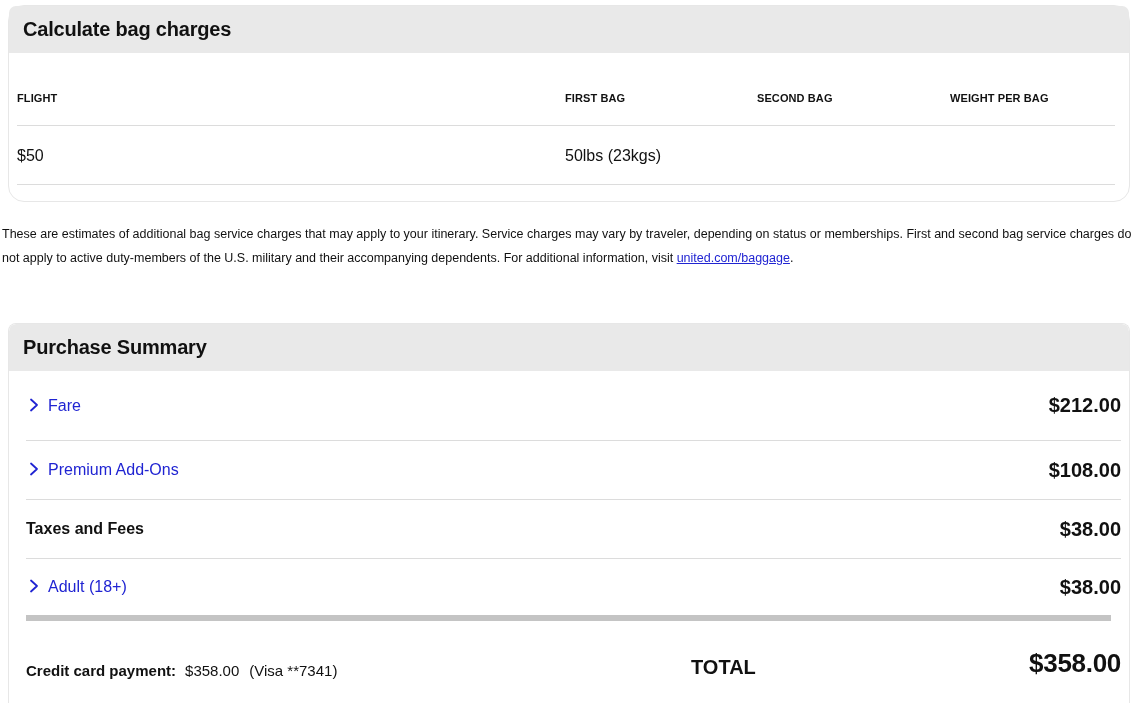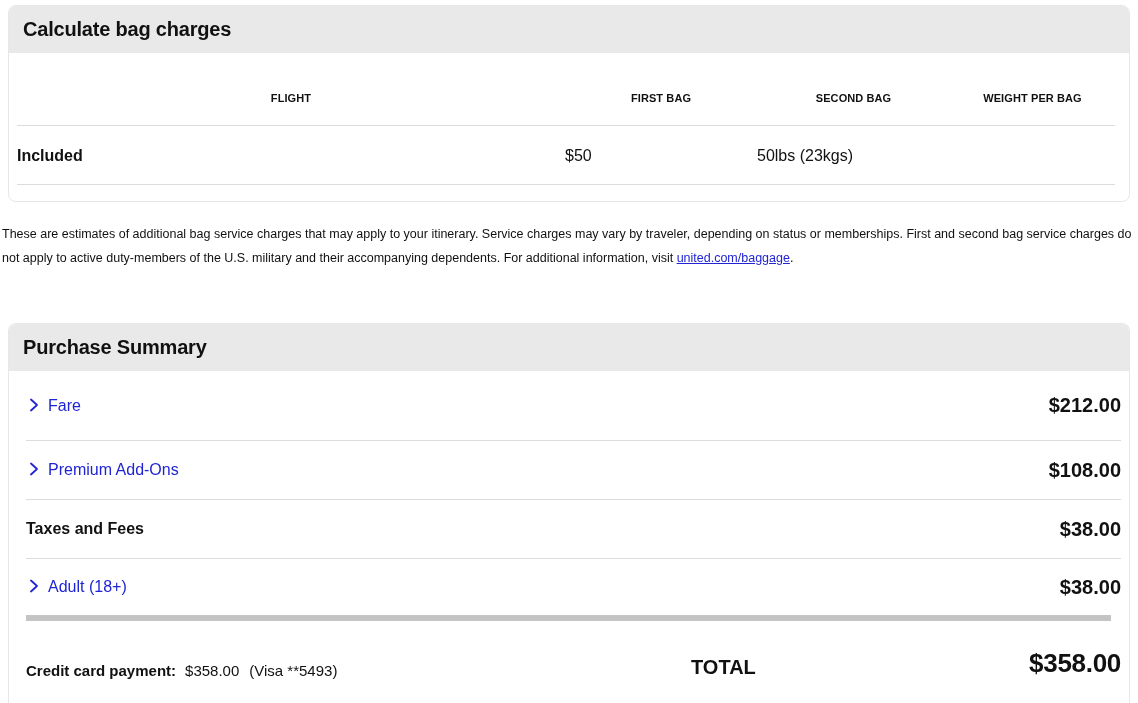--- a/index.html
+++ b/index.html
@@ -6,21 +6,21 @@
   html, body {
     width: 1138px; height: 703px;
     background: #ffffff;
     font-family: "Liberation Sans", "DejaVu Sans", sans-serif;
     color: #111111;
     overflow: hidden;
   }
   .card {
     margin: 0 8px;
     border: 1px solid #e7e7e7;
-    border-radius: 8px;
+    border-radius: 16px;
     background: #fff;
   }
   #bag-card { margin-top: 5px; }
   .section-header {
     background: #e9e9e9;
     border-radius: 7px 7px 0 0;
     height: 47px;
     display: flex;
     align-items: center;
     padding: 0 14px;
@@ -36,21 +36,20 @@
   .bag-grid {
     display: grid;
     grid-template-columns: 548px 192px 193px 1fr;
     align-items: start;
   }
   .col-head {
     font-size: 11px;
     font-weight: bold;
     letter-spacing: 0.1px;
     padding-top: 39px;
-    text-align: center;
   }
   .bag-divider {
     border-bottom: 1px solid #dcdcdc;
     margin-top: 21px;
   }
   .flight-row { padding-top: 21px; }
   .route { font-size: 16px; font-weight: bold; }
   .route-arrow { font-weight: 400; color: #444; font-size: 15px; margin: 0 6px; }
   .flight-date { font-size: 12px; margin-top: 5px; color: #111; }
   .bag-val { font-size: 16px; }
@@ -118,21 +117,20 @@
   </div>
   <div class="bag-body">
     <div class="bag-grid">
       <span class="col-head">FLIGHT</span>
       <span class="col-head">FIRST BAG</span>
       <span class="col-head">SECOND BAG</span>
       <span class="col-head">WEIGHT PER BAG</span>
     </div>
     <div class="bag-divider"></div>
     <div class="bag-grid flight-row">
-      <span class="bag-val bold">Included</span>
       <span class="bag-val">$50</span>
       <span class="bag-val">50lbs (23kgs)</span>
     </div>
     <div class="bag-divider2"></div>
   </div>
 </section>
 
 <p class="disclaimer"><span>These are estimates of additional bag service charges that may apply to your itinerary. Service charges may vary by traveler, depending on status or memberships. First and second bag service charges do not apply to active duty-members of the U.S. military and their accompanying dependents. For additional information, visit </span><a>united.com/baggage</a><span>.</span></p>
 
 <section class="card" id="summary-card">
@@ -175,20 +173,20 @@
       </span>
       <span class="ps-amount">$38.00</span>
     </div>
 
     <div class="thick-divider"></div>
 
     <div class="payment-row">
       <span class="cc-block">
         <span class="cc-label">Credit card payment:</span>
         <span class="cc-amount">$358.00</span>
-        <span class="cc-card">(Visa **5493)</span>
+        <span class="cc-card">(Visa **7341)</span>
       </span>
       <span class="total-label">TOTAL</span>
       <span class="total-amount">$358.00</span>
     </div>
 
   </div>
 </section>
 
 </body></html>

